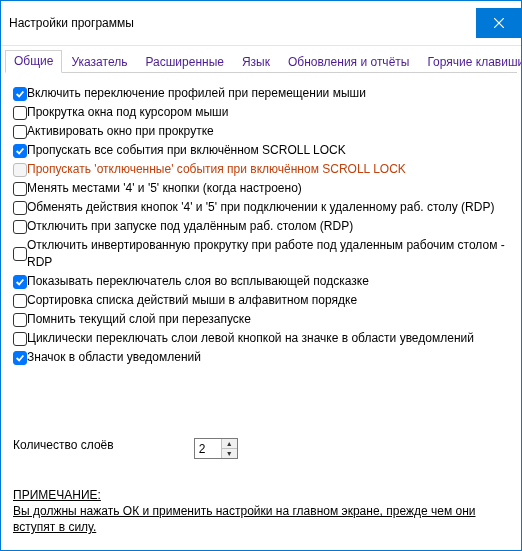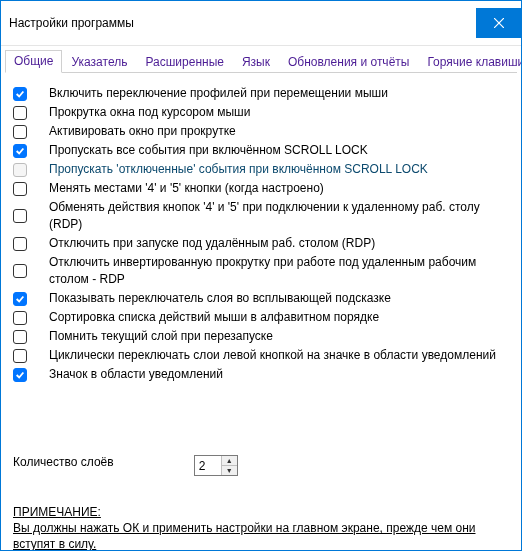--- a/index.html
+++ b/index.html
@@ -65,21 +65,21 @@
   .tab-underline {
     border-top: 1px solid #d0d0d0;
     margin: 0 4px;
   }
   .content {
     padding: 10px 12px 8px 12px;
   }
   .chk-row {
     display: flex;
     align-items: center;
-    gap: 22px;
+    gap: 0;
     margin: 2px 0;
     line-height: 17px;
   }
   .chk {
     width: 14px;
     height: 14px;
     border: 1px solid #333;
     border-radius: 3px;
     display: inline-flex;
     align-items: center;
@@ -98,21 +98,21 @@
     stroke: #fff;
     fill: none;
     stroke-width: 2.2;
   }
   .chk-row.disabled .chk {
     border-color: #bdbdbd;
     background: #f5f5f5;
     cursor: default;
   }
   .chk-row.disabled .label {
-    color: #0c4a6e;
+    color: #c2410c;
   }
   .label { cursor: default; }
   .layers-row {
     display: flex;
     align-items: flex-start;
     margin-top: 72px;
     gap: 80px;
   }
   .spinbox {
     display: inline-flex;

